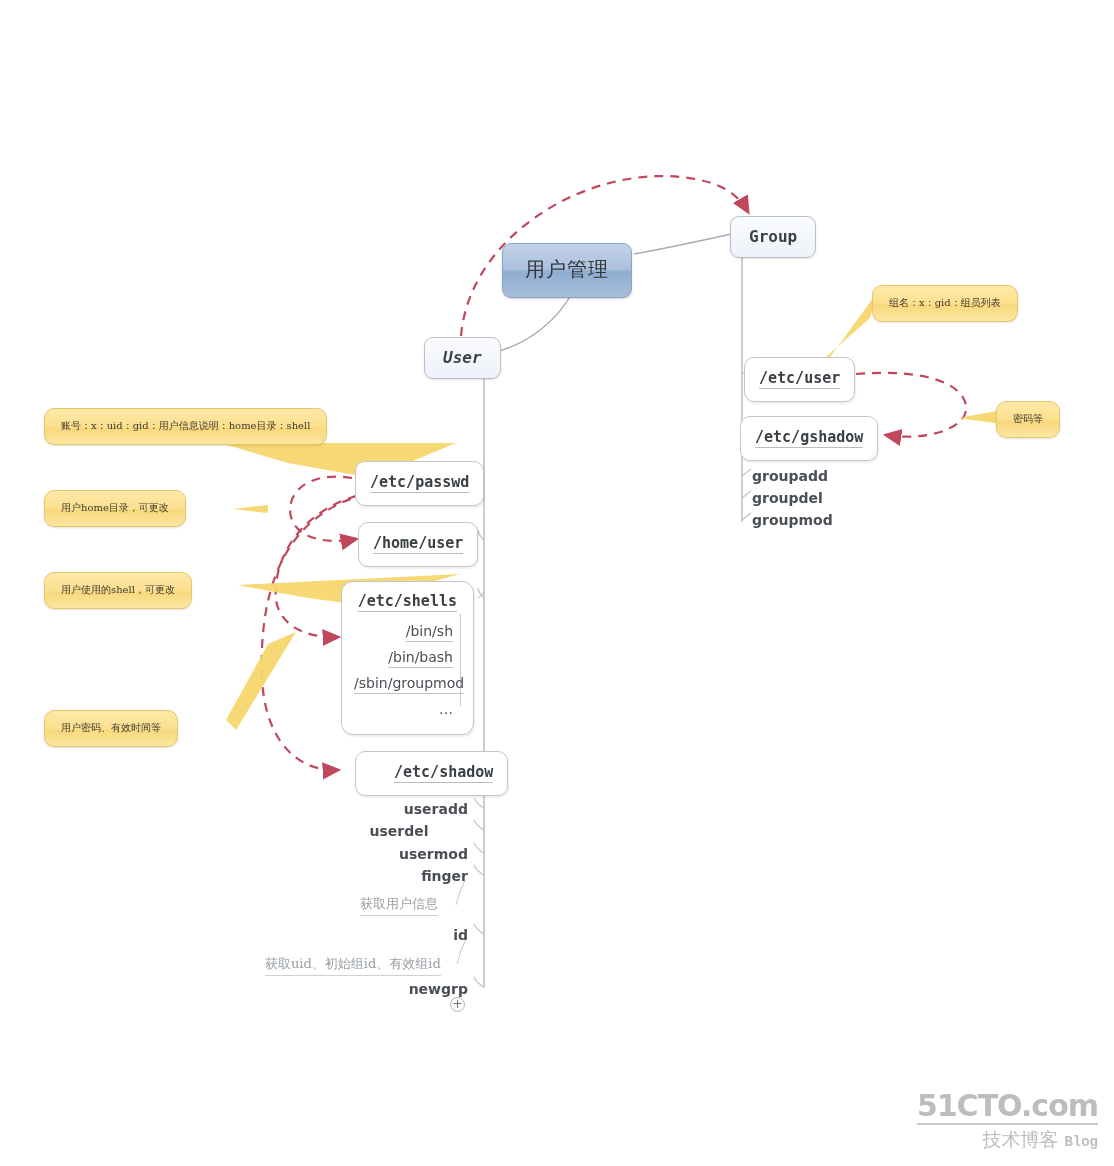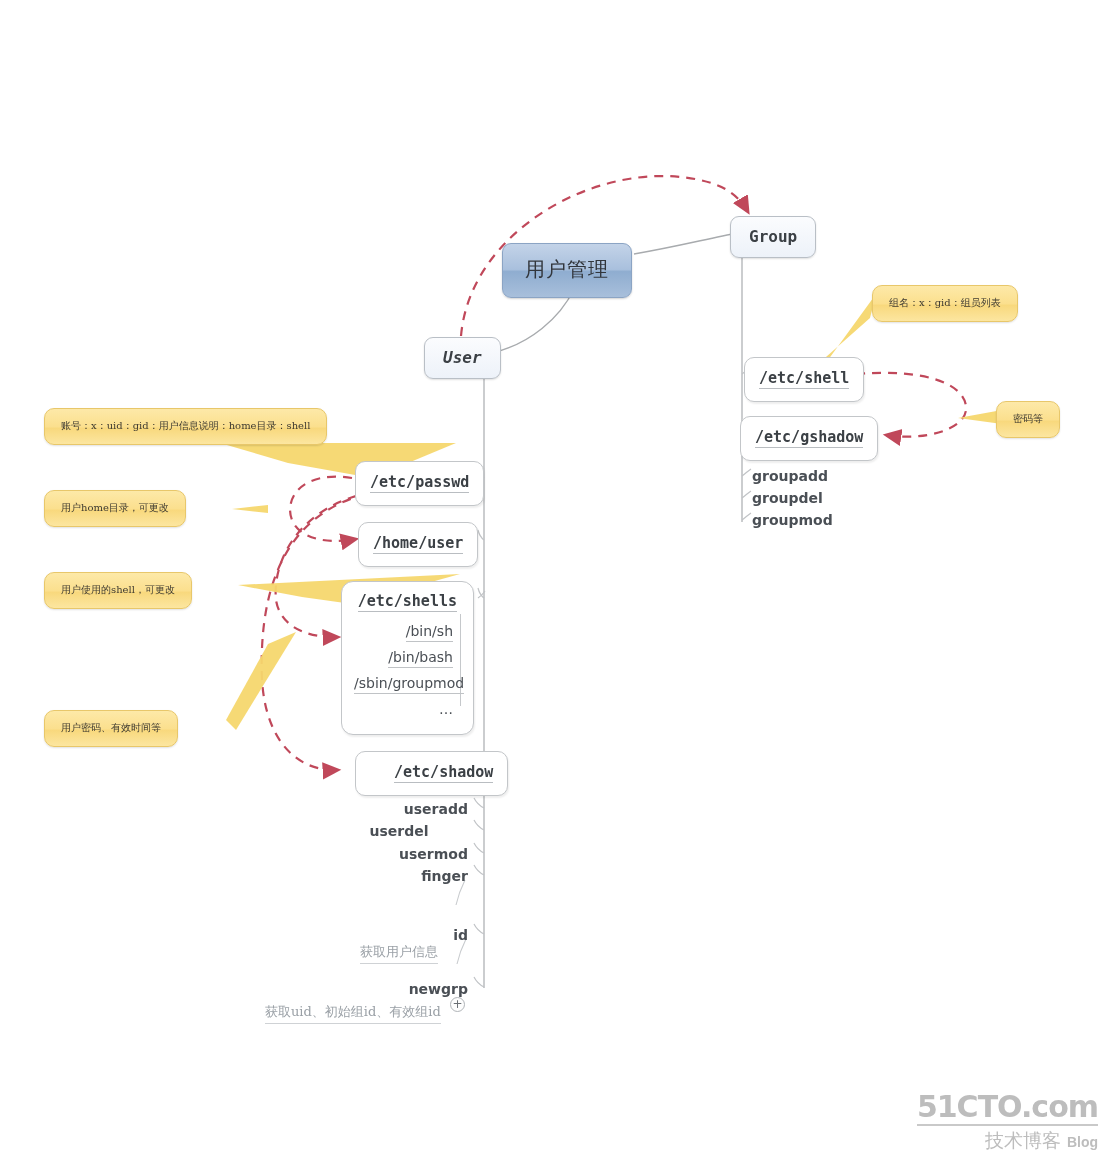--- a/index.html
+++ b/index.html
@@ -146,21 +146,20 @@
 
   
   .leaf-note {
     position: absolute;
     font-size: 13px;
     font-family: "DejaVu Serif", "Liberation Serif", serif;
     color: #9aa0a6;
     white-space: nowrap;
     border-bottom: 1px solid #cfd2d5;
     padding-bottom: 2px;
-    margin-top: 48px;
   }
 
   
   .callout {
     position: absolute;
     background: linear-gradient(to bottom, #fde9a8 0%, #fbdf8d 52%, #f8d87c 54%, #fce6a0 100%);
     border: 1px solid #e8c76a;
     border-radius: 10px;
     color: #3e3a30;
     font-size: 10px;
@@ -208,21 +207,21 @@
   #watermark .wm-bottom {
     font-size: 19px;
     font-family: "DejaVu Serif", "Liberation Serif", serif;
     color: #bdbdbd;
     line-height: 24px;
     margin-top: 2px;
   }
   #watermark .wm-blog {
     font-size: 14px;
     font-weight: bold;
-    font-family: Liberation Sans, sans-serif;
+    font-family: Liberation Mono, monospace;
     color: #bdbdbd;
     margin-left: 6px;
   }
 </style>
 </head>
 <body>
 
 <div id="canvas">
 
   <svg id="edges" viewBox="0 0 1114 1166">
@@ -346,21 +345,21 @@
 
   <div class="cmd right-al" style="left:330px; top:981px; width:138px;">
     <span>newgrp</span>
   </div>
 
   <div class="expander" style="left:450px; top:997px;">
     <span>+</span>
   </div>
 
   <div class="node file-node" style="left:744px; top:357px;">
-    <span class="label-ul">/etc/shell</span>
+    <span class="label-ul">/etc/user</span>
   </div>
 
   <div class="node file-node" style="left:740px; top:416px;">
     <span class="label-ul">/etc/gshadow</span>
   </div>
 
   <div class="cmd" style="left:752px; top:468px;">
     <span>groupadd</span>
   </div>
   <div class="cmd" style="left:752px; top:490px;">

